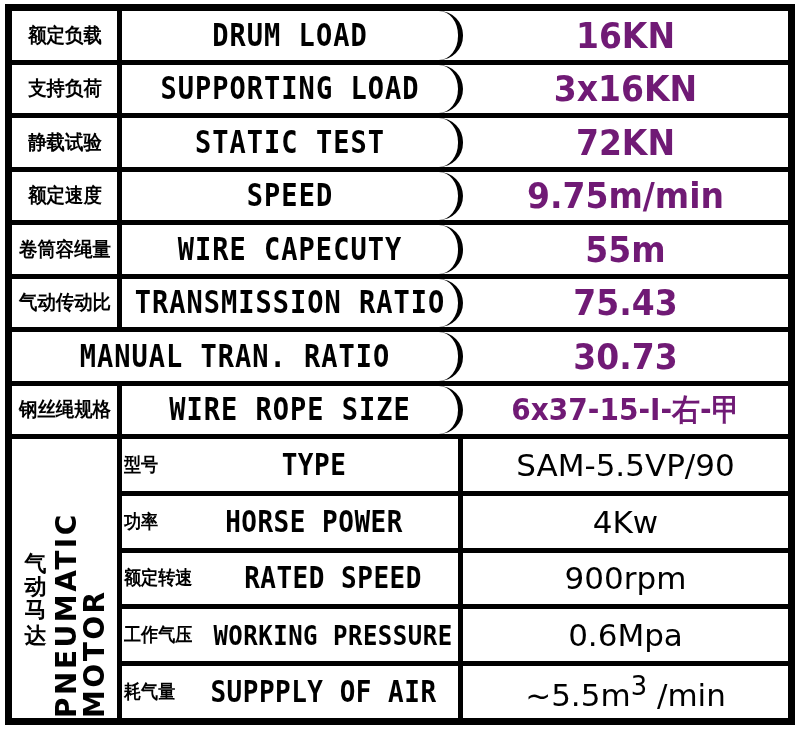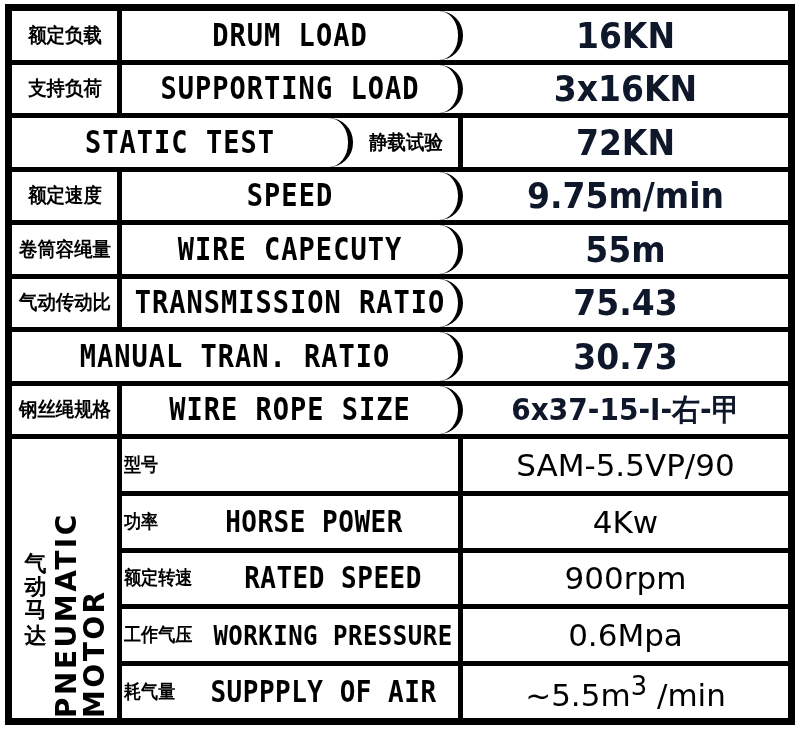--- a/index.html
+++ b/index.html
@@ -92,21 +92,21 @@
     transform: scaleY(1.15);
   }
 
   .cell-val {
     width: 325px;
     flex: 0 0 325px;
     justify-content: center;
     font-family: "DejaVu Sans", "Liberation Sans", sans-serif;
     font-weight: 700;
     font-size: 33px;
-    color: #0f172a;
+    color: #701a75;
   }
   .val-txt {
     display: inline-block;
     transform: scaleY(1.08);
   }
 
   
   .section-motor {
     display: flex;
     flex-direction: row;
@@ -239,25 +239,25 @@
         </div>
       <div class="cell cell-en">
           <span class="en-txt">SUPPORTING LOAD</span>
         </div>
       <div class="cell cell-val">
           <span class="val-txt">3x16KN</span>
         </div>
     </div>
 
     <div class="row">
+      <div class="cell cell-cn">
+          <span class="cn-txt">静载试验</span>
+        </div>
       <div class="cell cell-en">
           <span class="en-txt">STATIC TEST</span>
-        </div>
-      <div class="cell cell-cn">
-          <span class="cn-txt">静载试验</span>
         </div>
       <div class="cell cell-val">
           <span class="val-txt">72KN</span>
         </div>
     </div>
 
     <div class="row">
       <div class="cell cell-cn">
           <span class="cn-txt">额定速度</span>
         </div>
@@ -319,20 +319,21 @@
       <div class="motor-side">
         <div class="motor-side-cn">气动马达</div>
         <div class="motor-side-en">PNEUMATIC MOTOR</div>
       </div>
 
       <div class="motor-rows">
 
         <div class="mrow">
           <div class="mcell-label">
             <span class="mcell-cn">型号</span>
+            <span class="mcell-en"><span>TYPE</span></span>
           </div>
           <div class="mcell-val">
               <span>SAM-5.5VP/90</span>
             </div>
         </div>
 
         <div class="mrow">
           <div class="mcell-label">
             <span class="mcell-cn">功率</span>
             <span class="mcell-en"><span>HORSE POWER</span></span>

